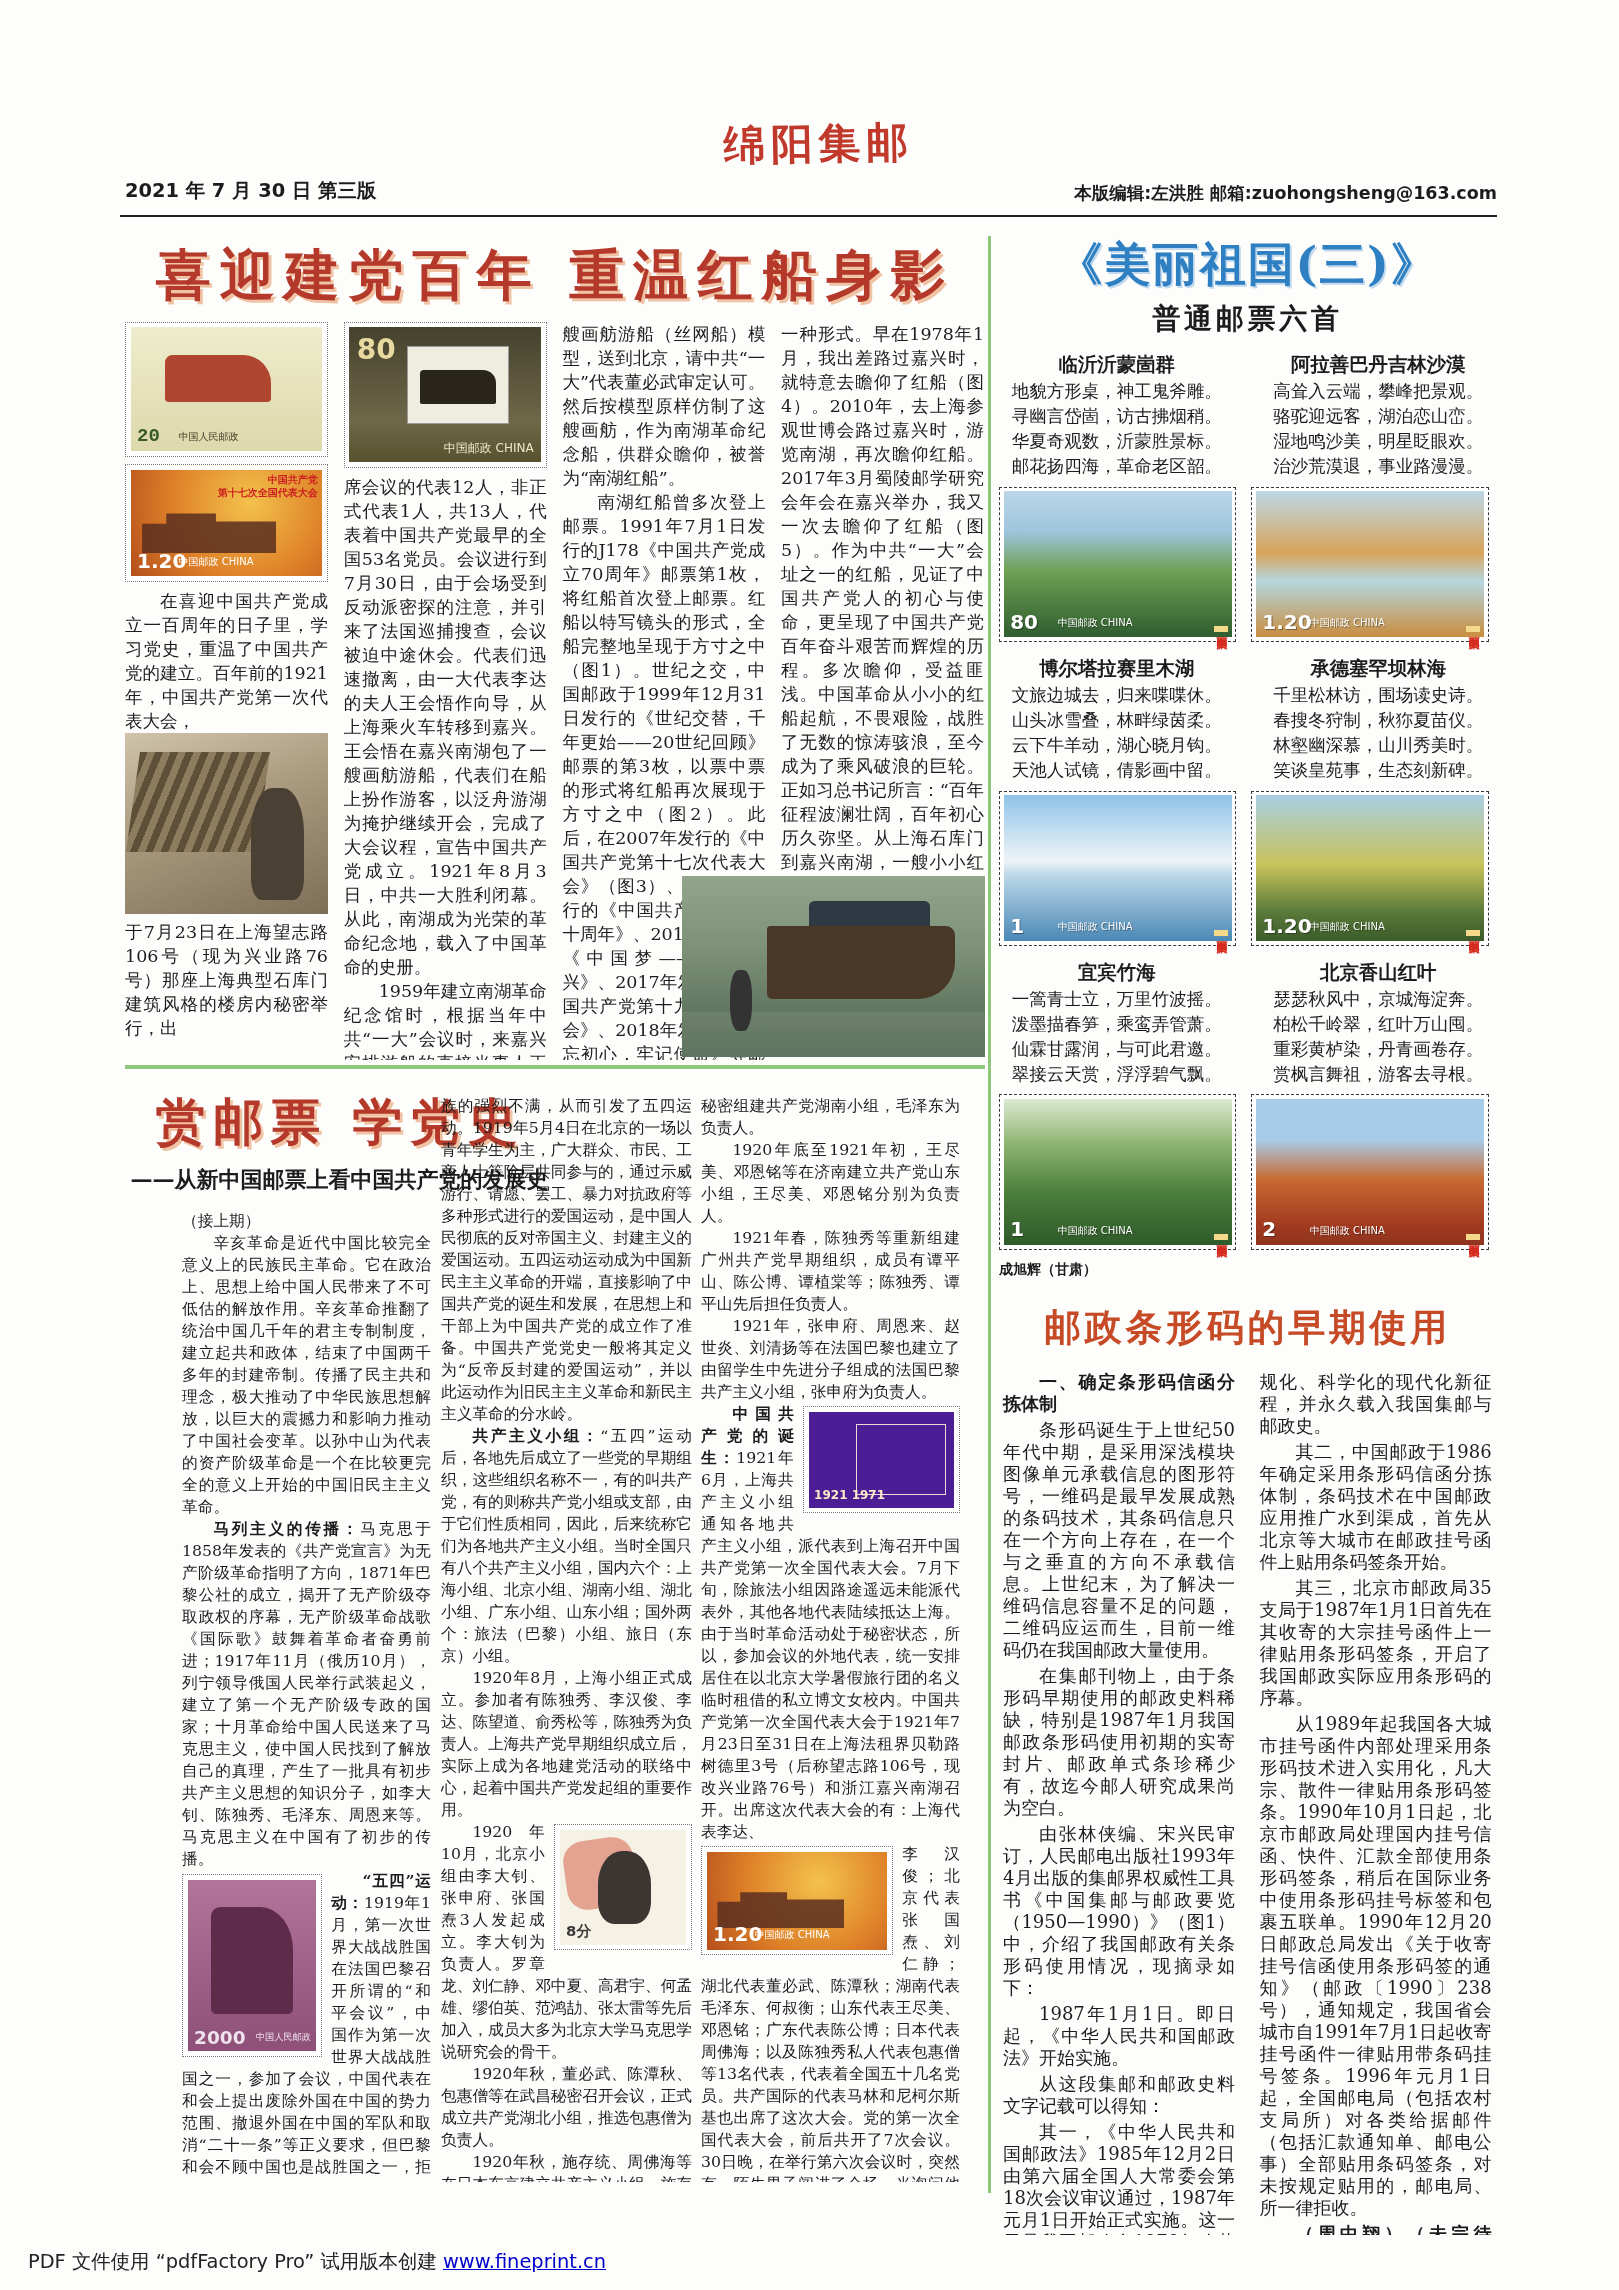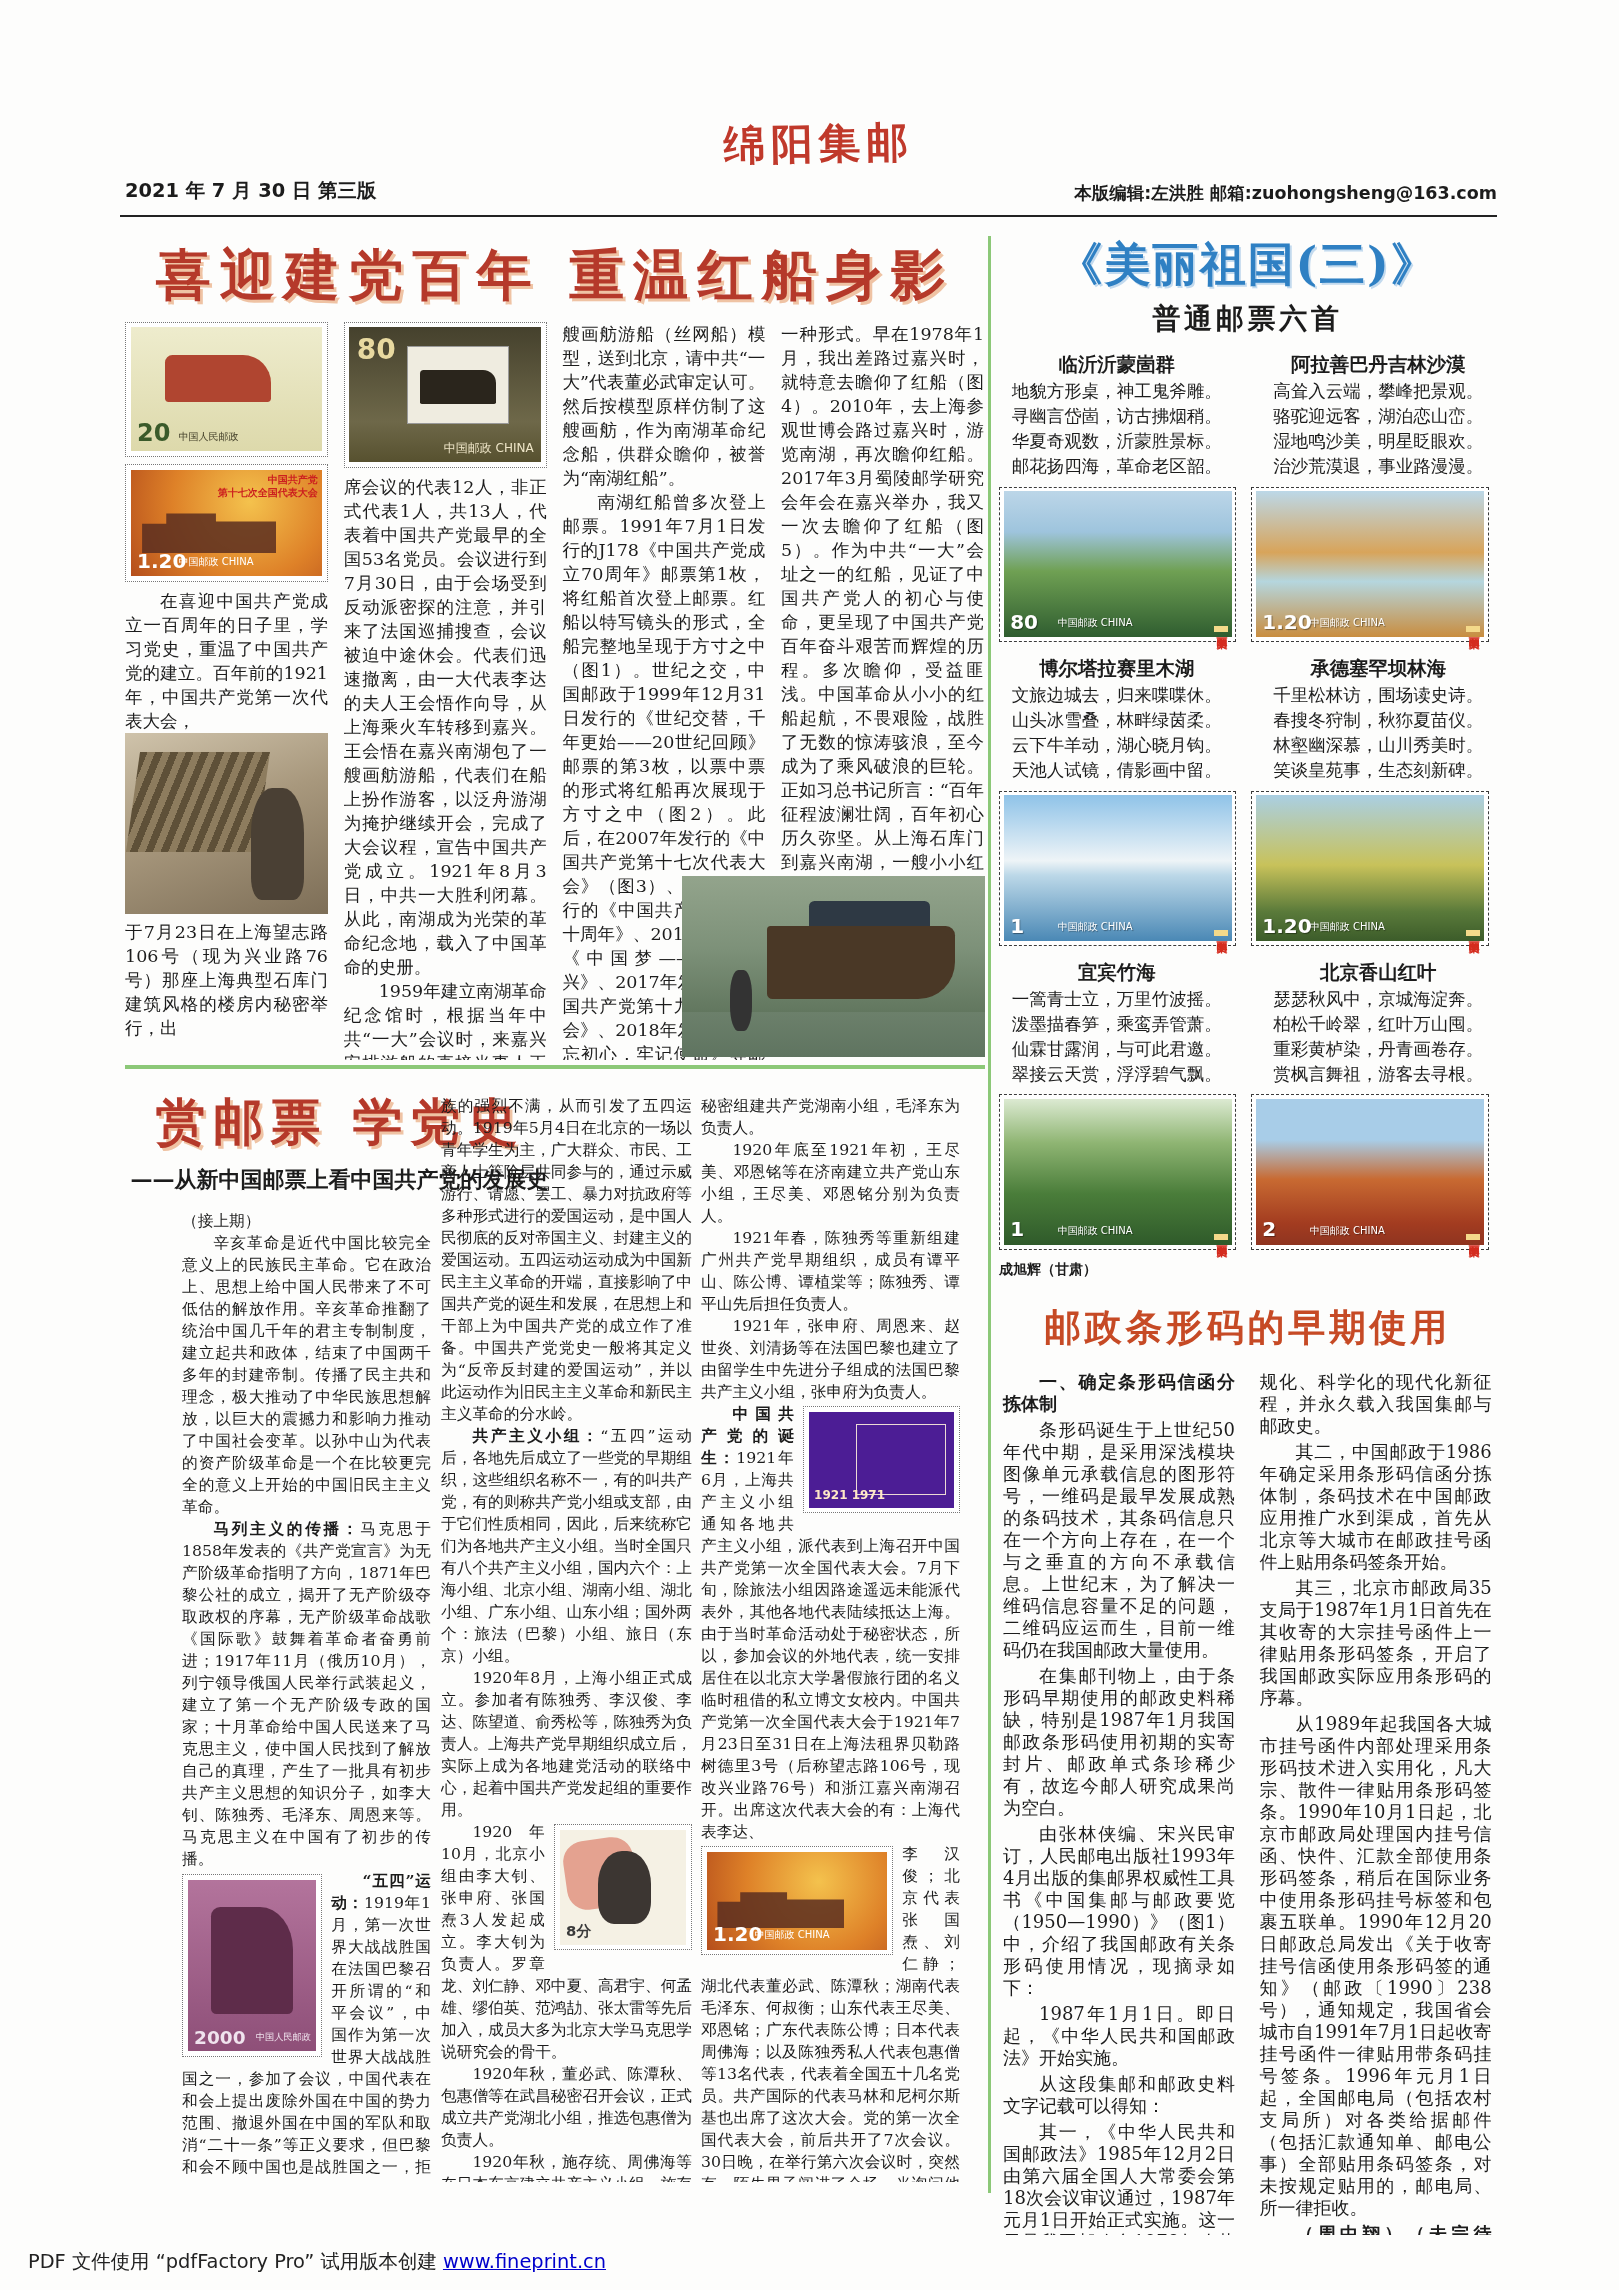--- a/index.html
+++ b/index.html
@@ -26,21 +26,21 @@
   .a1col p{margin:0;font-size:17.5px;line-height:24px;text-align:justify;text-indent:2em;}
   .noindent{text-indent:0 !important;}
   
   .stamp{border:1.8px dotted #777;background:#fff;padding:4.6px;box-sizing:border-box;margin-bottom:7.4px;}
   .stamp-art{position:relative;width:100%;height:100%;overflow:hidden;}
   .sv{position:absolute;bottom:3.7px;left:6.5px;font-weight:bold;font-family:"DejaVu Sans",sans-serif;}
   .sp{position:absolute;bottom:7.4px;left:48px;font-size:10px;font-family:"DejaVu Sans",sans-serif;}
   .s20{height:135px;}
   .art-s20{background:linear-gradient(180deg,#eeeccd 0%,#ddd9ab 100%);}
   .art-s20 .boat{position:absolute;left:18%;top:22%;width:55%;height:38%;background:#b04530;border-radius:7.4px 28px 3.7px 3.7px;}
-  .art-s20 .sv{color:#3a5a2a;font-size:24px;}
+  .art-s20 .sv{color:#3a5a2a;font-size:19px;font-family:Liberation Mono, monospace;}
   .art-s20 .sp{color:#44402a;}
   .s120{height:118px;}
   .art-s120{background:radial-gradient(circle at 62% 30%,#f4c24d 0%,#de8128 55%,#b54e1c 100%);}
   .art-s120 .bldg{position:absolute;left:6%;bottom:22%;width:70%;height:42%;
      background:#5a2e20;clip-path:polygon(0 100%,0 35%,18% 35%,18% 12%,55% 12%,55% 30%,100% 30%,100% 100%);opacity:.85;}
   .s120-head{position:absolute;right:4.6px;top:3.7px;text-align:right;color:#cc1f1f;font-weight:bold;
      font-size:10px;line-height:13px;font-family:"DejaVu Sans",sans-serif;}
   .art-s120 .sv{color:#fff;font-size:20px;}
   .art-s120 .sp{color:#fff;}
   .s80{height:146px;}

